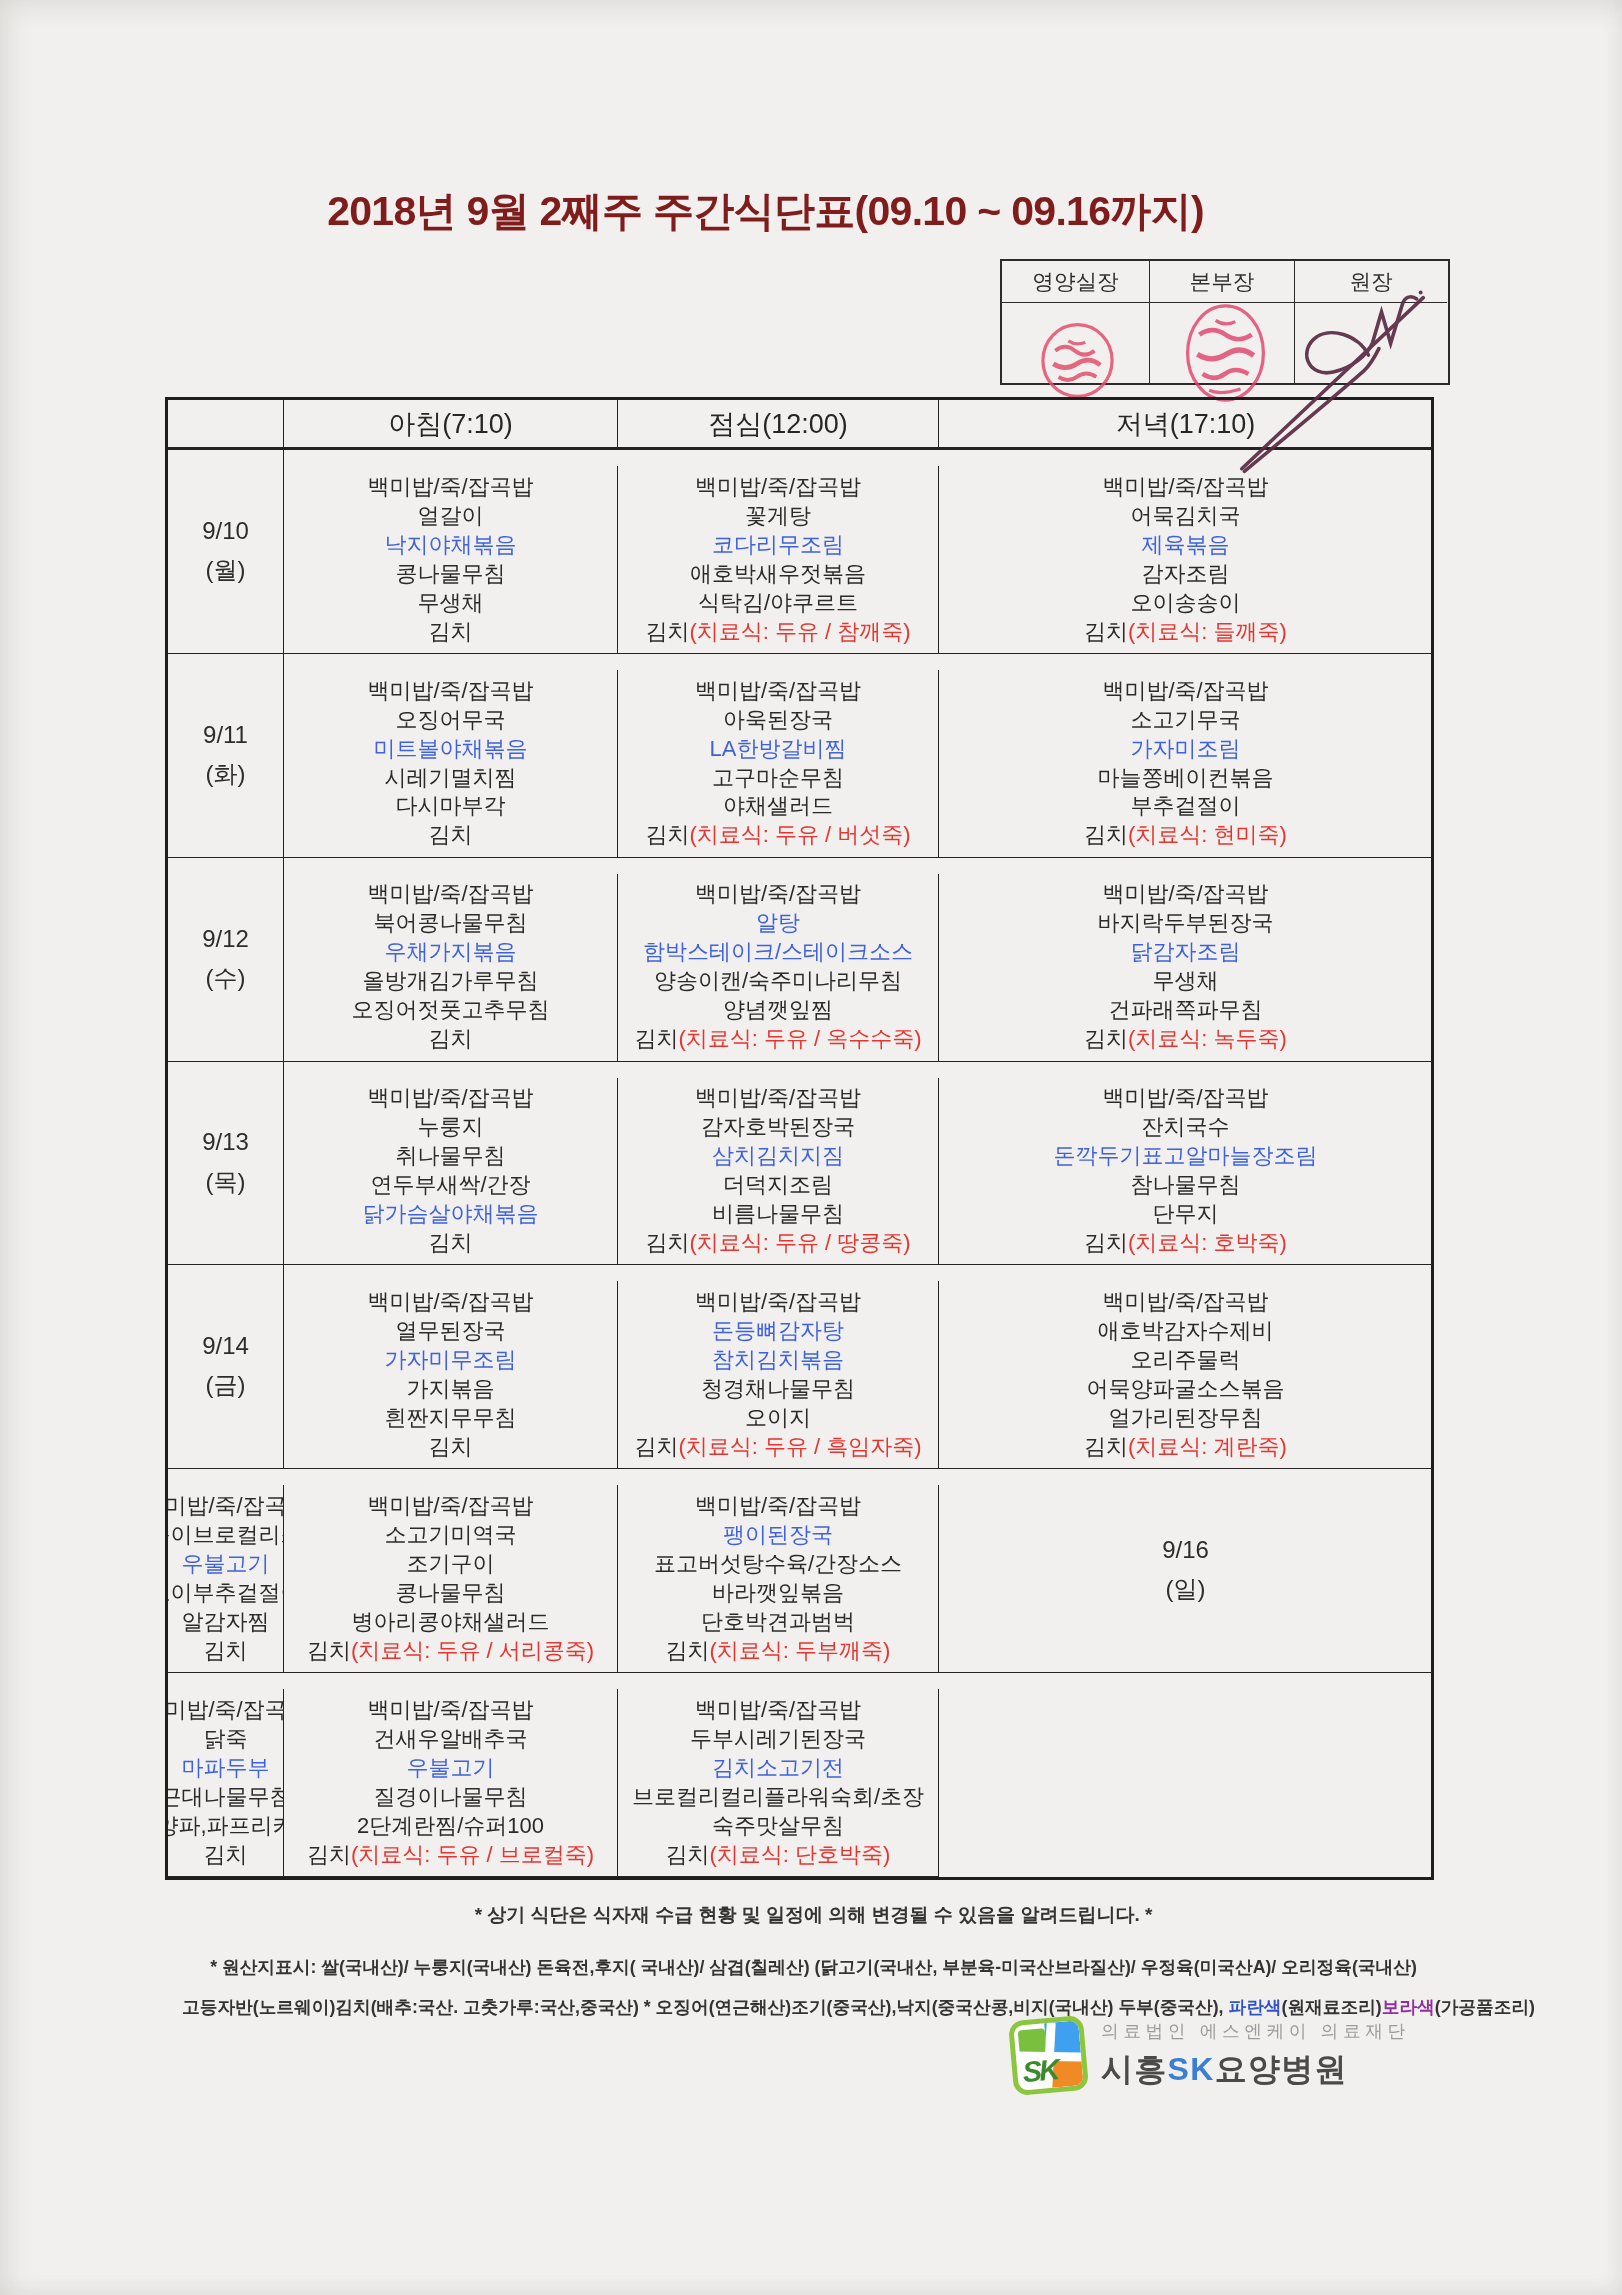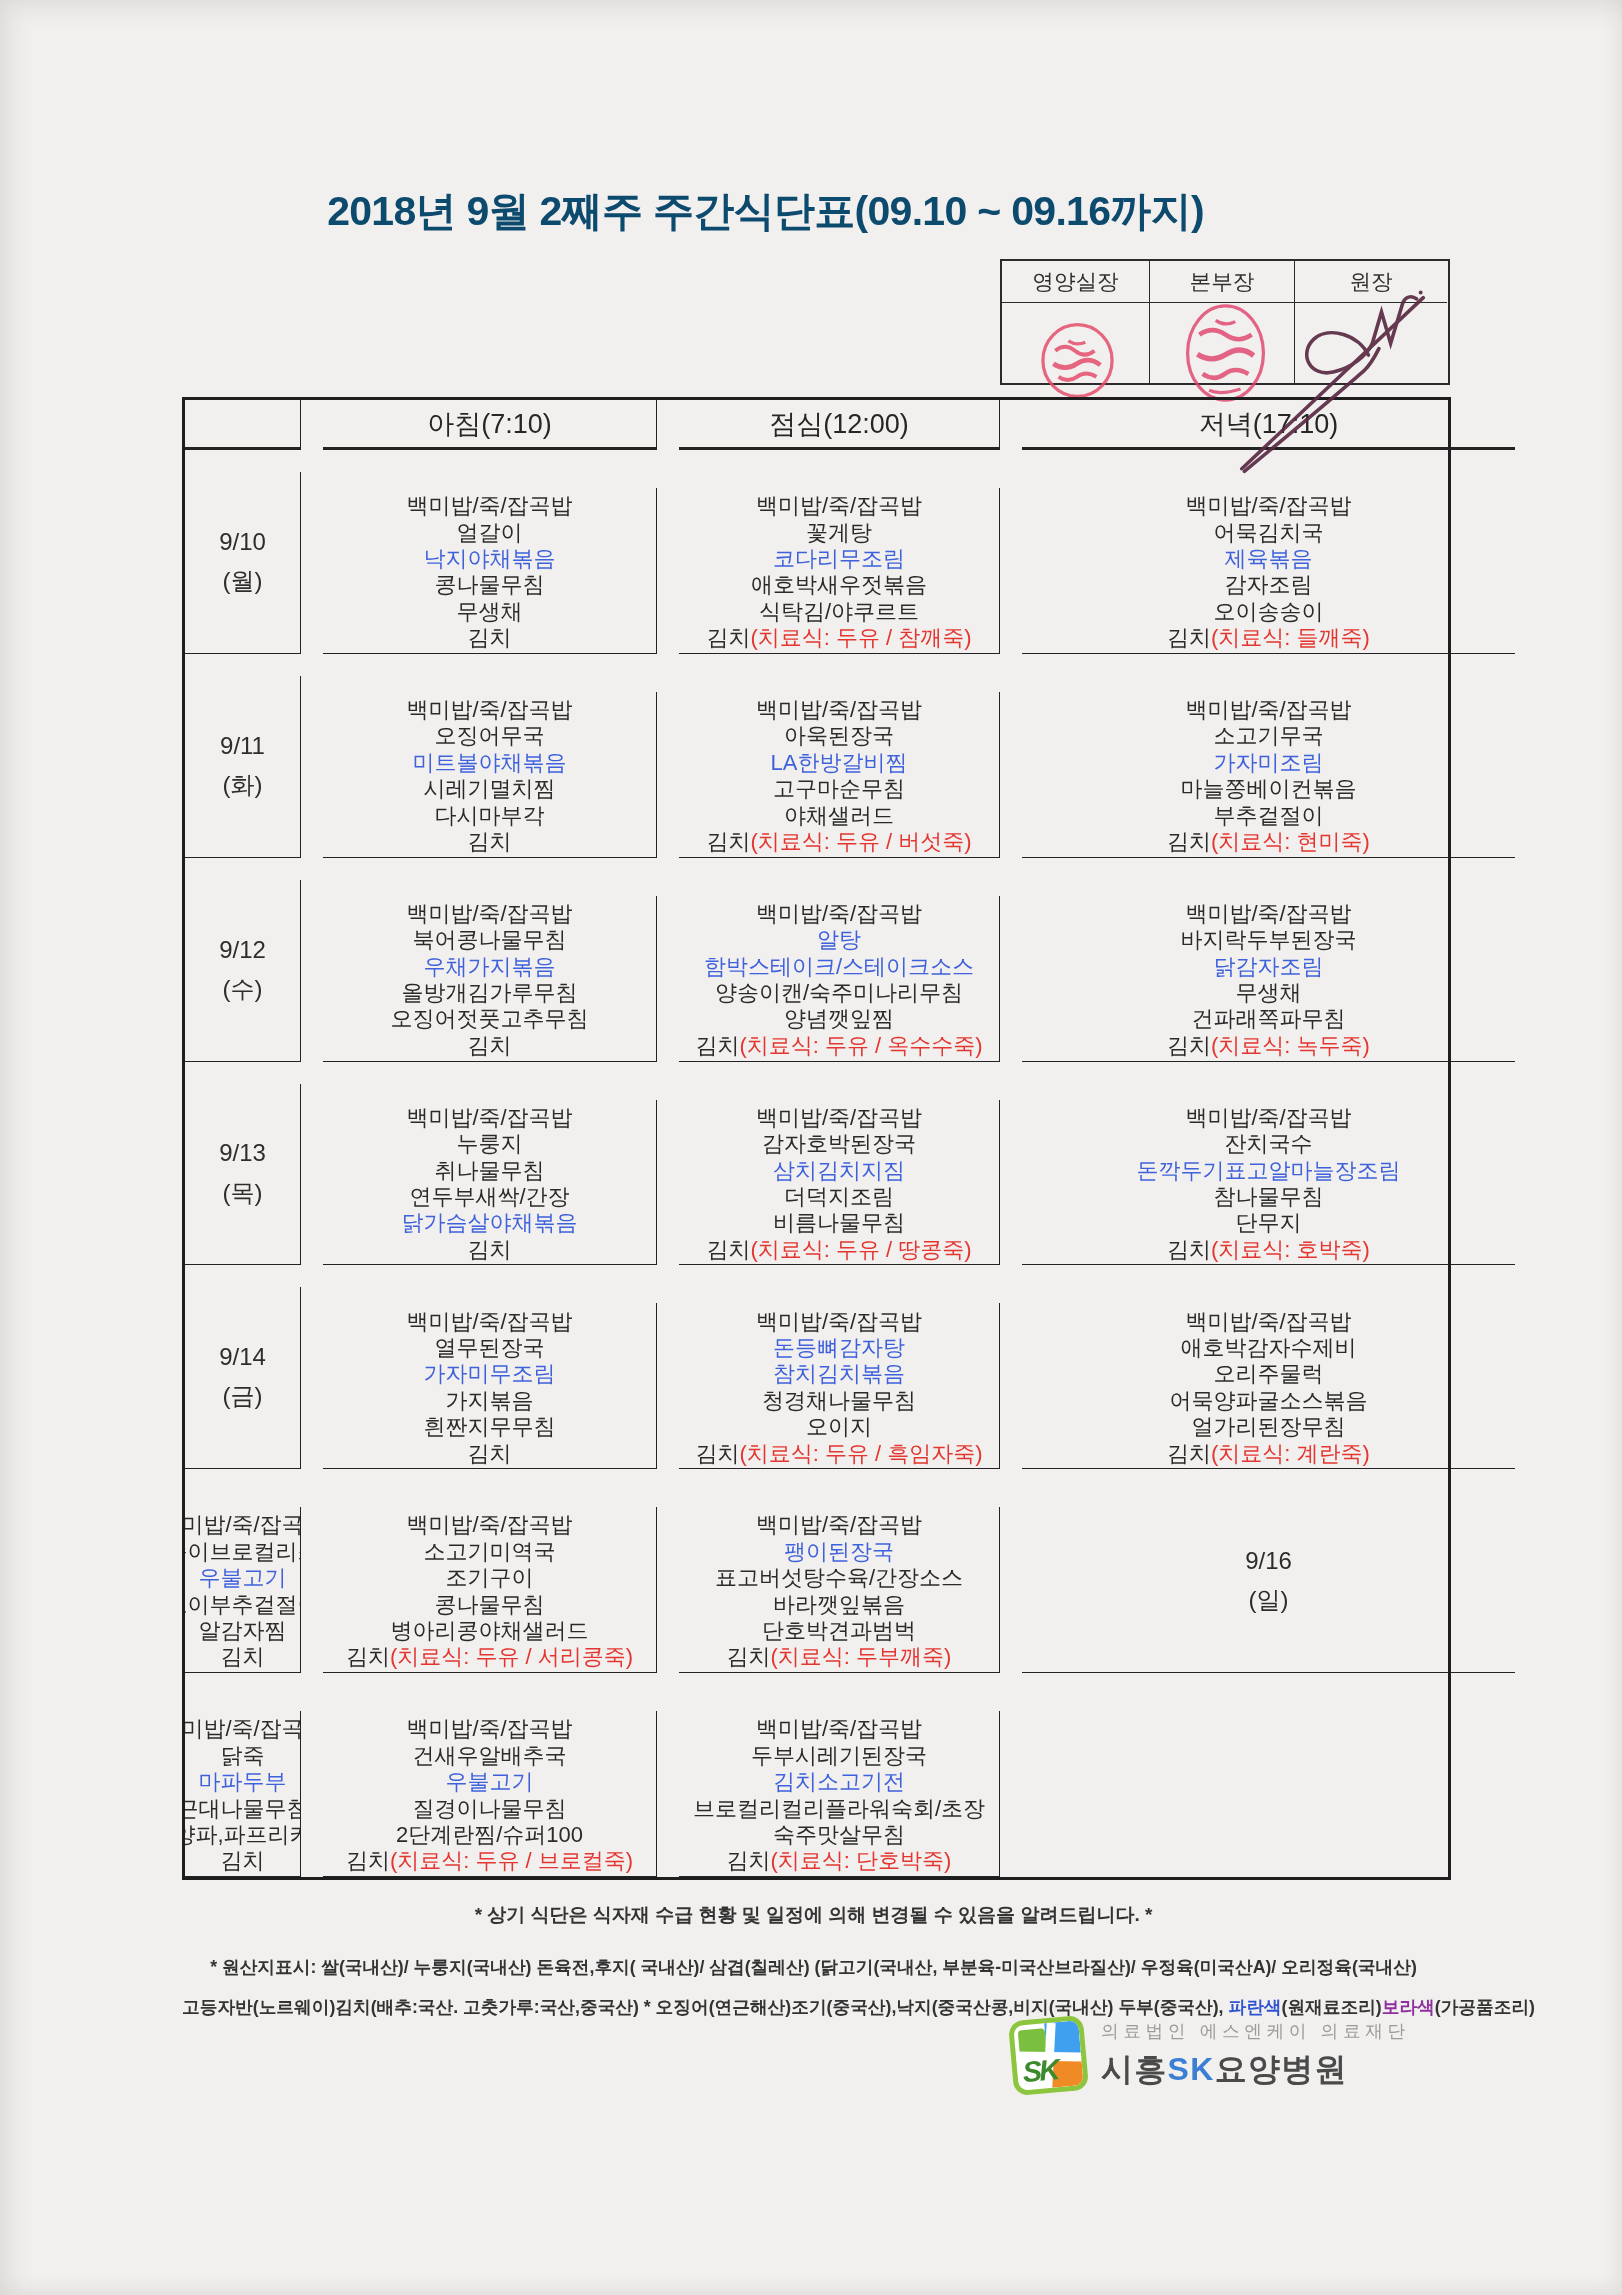--- a/index.html
+++ b/index.html
@@ -6,40 +6,39 @@
   body{
     width:1622px;height:2295px;position:relative;
     background:#f2f0ee;
     font-family:"Liberation Sans","DejaVu Sans",sans-serif;
     color:#2a2a2a;overflow:hidden;
   }
   .page-shade{position:absolute;inset:0;pointer-events:none;z-index:50;
     box-shadow:inset 9.2px 6.5px 26px rgba(60,55,50,.10), inset -5.2px -6.5px 19.6px rgba(60,55,50,.05);}
   .title{
     position:absolute;top:184px;left:157px;width:1217px;text-align:center;
-    font-size:41px;font-weight:800;color:#0c4a6e;letter-spacing:-0.7px;white-space:nowrap;
+    font-size:41px;font-weight:800;color:#7f1d1d;letter-spacing:-0.7px;white-space:nowrap;
   }
   
   .approval{
     position:absolute;left:1000px;top:259px;width:446px;height:122px;
     display:grid;grid-template-columns:148px 145px 152px;grid-template-rows:42px 80px;
     border:2.6px solid #2b2b2b;background:transparent;
   }
   .acell{border-right:1.6px solid #2b2b2b;border-bottom:1.6px solid #2b2b2b;
     display:flex;align-items:center;justify-content:center;font-size:21.6px;color:#2e2e2e;}
   .acell:nth-child(3n){border-right:none;}
   .acell:nth-child(n+4){border-bottom:none;}
   .stamp{position:absolute;pointer-events:none;}
   
   .menu-table{
-    position:absolute;left:182px;top:397px;width:1263px;height:1477px;
+    position:absolute;left:165px;top:397px;width:1263px;height:1477px;
     display:grid;grid-template-columns:116px 334px 321px 493px;
     grid-template-rows:50px repeat(7,1fr);
     border:3.9px solid #1e1e1e;
-    gap:22px;
   }
   .mcell{border-right:1.6px solid #232323;border-bottom:1.6px solid #232323;
     display:flex;align-items:center;justify-content:center;overflow:hidden;}
   .mcell:nth-child(4n){border-right:none;}
   .mhead{font-size:27px;font-weight:500;color:#262626;border-bottom-width:3.3px;}
   .day-cell{flex-direction:column;gap:9.2px;font-size:24px;color:#2d2d2d;}
   .meal-cell{flex-direction:column;justify-content:space-evenly;align-items:center;
     padding:5.2px 1.3px;font-size:22px;font-weight:500;color:#2a2a2a;margin-top:16px;}
   .menu-line{white-space:nowrap;line-height:1.2;}
   .blue{color:#3f62dc;}

